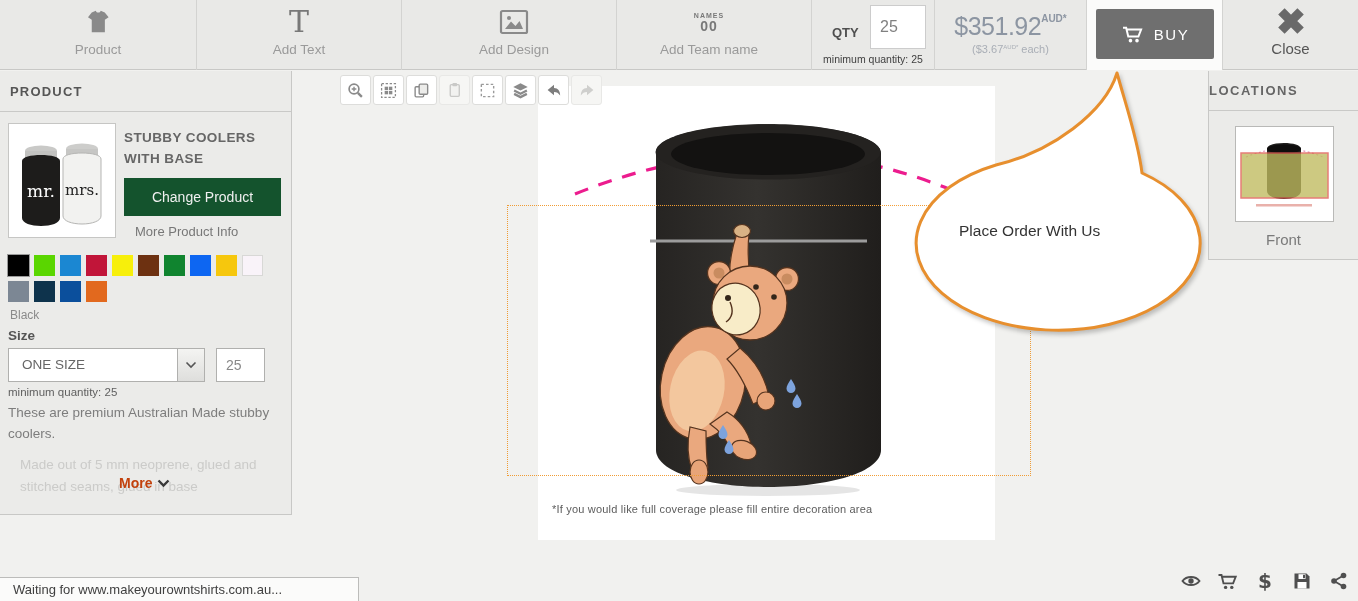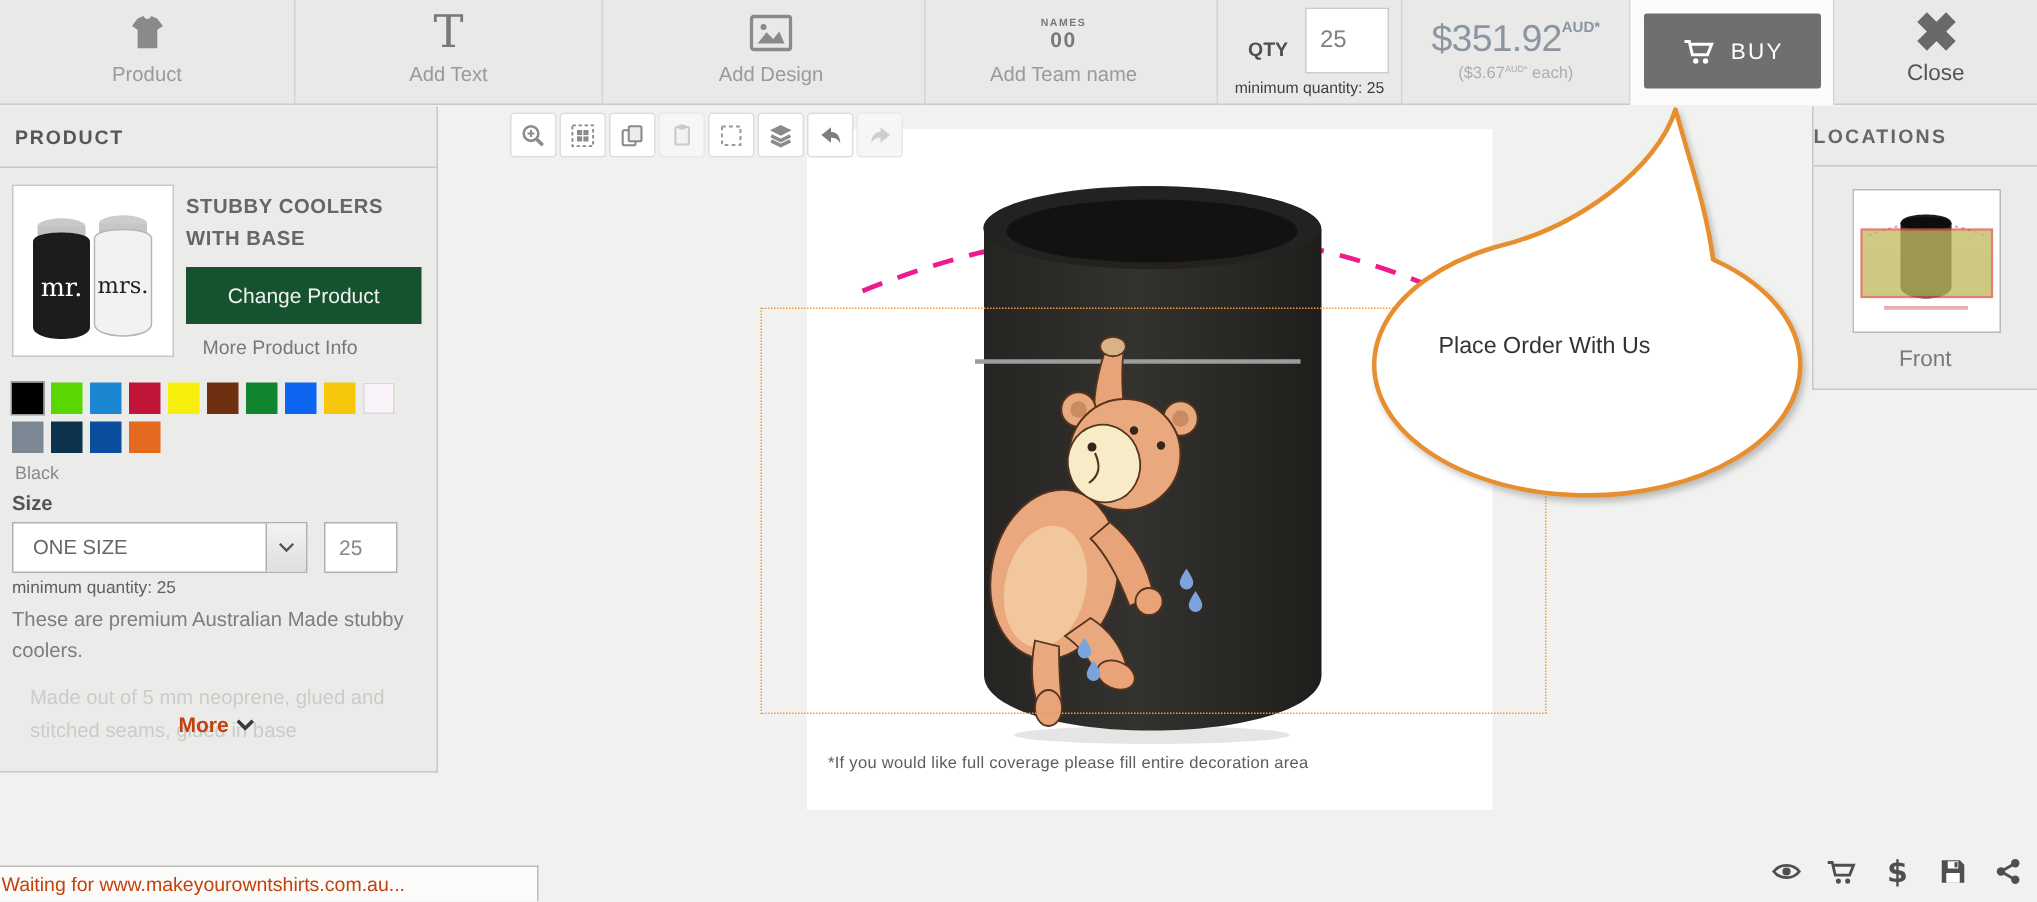--- a/index.html
+++ b/index.html
@@ -78,21 +78,21 @@
   
   .locations { position:absolute; left:1208px; top:71px; width:150px; height:189px; background:#ebebe9; border-left:1px solid #c8c8c6; border-bottom:1px solid #c8c8c6; z-index:3; }
   .locations .panel-header { text-align:left; padding-left:0; letter-spacing:1.5px; color:#666; height:40px; line-height:40px; }
   .loc-thumb { position:absolute; left:26px; top:55px; width:99px; height:96px; background:#fff; border:1px solid #b9b9b7; cursor:pointer; }
   .loc-label { position:absolute; left:0; right:0; top:160px; text-align:center; font-size:15px; color:#7a7a7a; }
 
   
   .bottom-icons { position:absolute; right:8px; bottom:9px; display:flex; align-items:center; gap:15px; z-index:6; }
   .bicon { width:22px; height:22px; display:flex; align-items:center; justify-content:center; cursor:pointer; color:#4f4f4f; }
   .dollar-glyph { font-size:20px; font-weight:bold; color:#4f4f4f; font-family:"DejaVu Sans",sans-serif; }
-  .statusbar { position:absolute; left:0; bottom:0; width:359px; height:24px; background:#fbfbfa; border-top:1px solid #bcbcba; border-right:1px solid #bcbcba; font-size:13px; color:#c2410c; line-height:23px; padding-left:1px; z-index:7; }
+  .statusbar { position:absolute; left:0; bottom:0; width:359px; height:24px; background:#fbfbfa; border-top:1px solid #bcbcba; border-right:1px solid #bcbcba; font-size:13px; color:#404040; line-height:23px; padding-left:13px; z-index:7; }
 </style>
 </head>
 <body>
 
 <div class="topbar">
 
   <div class="tb-sec" id="sec-product">
     <div class="tb-icon">
       <svg width="27" height="27" viewBox="0 0 28 28">
           <path d="M7,3.5 L11.2,1.8 C11.7,4.4 15.8,4.4 16.3,1.8 L20.5,3.5 L24.5,8.6 L20.6,11.2 L20.6,24 H7 L7,11.2 L3.1,8.6 Z" fill="#8a8a8a"></path>

